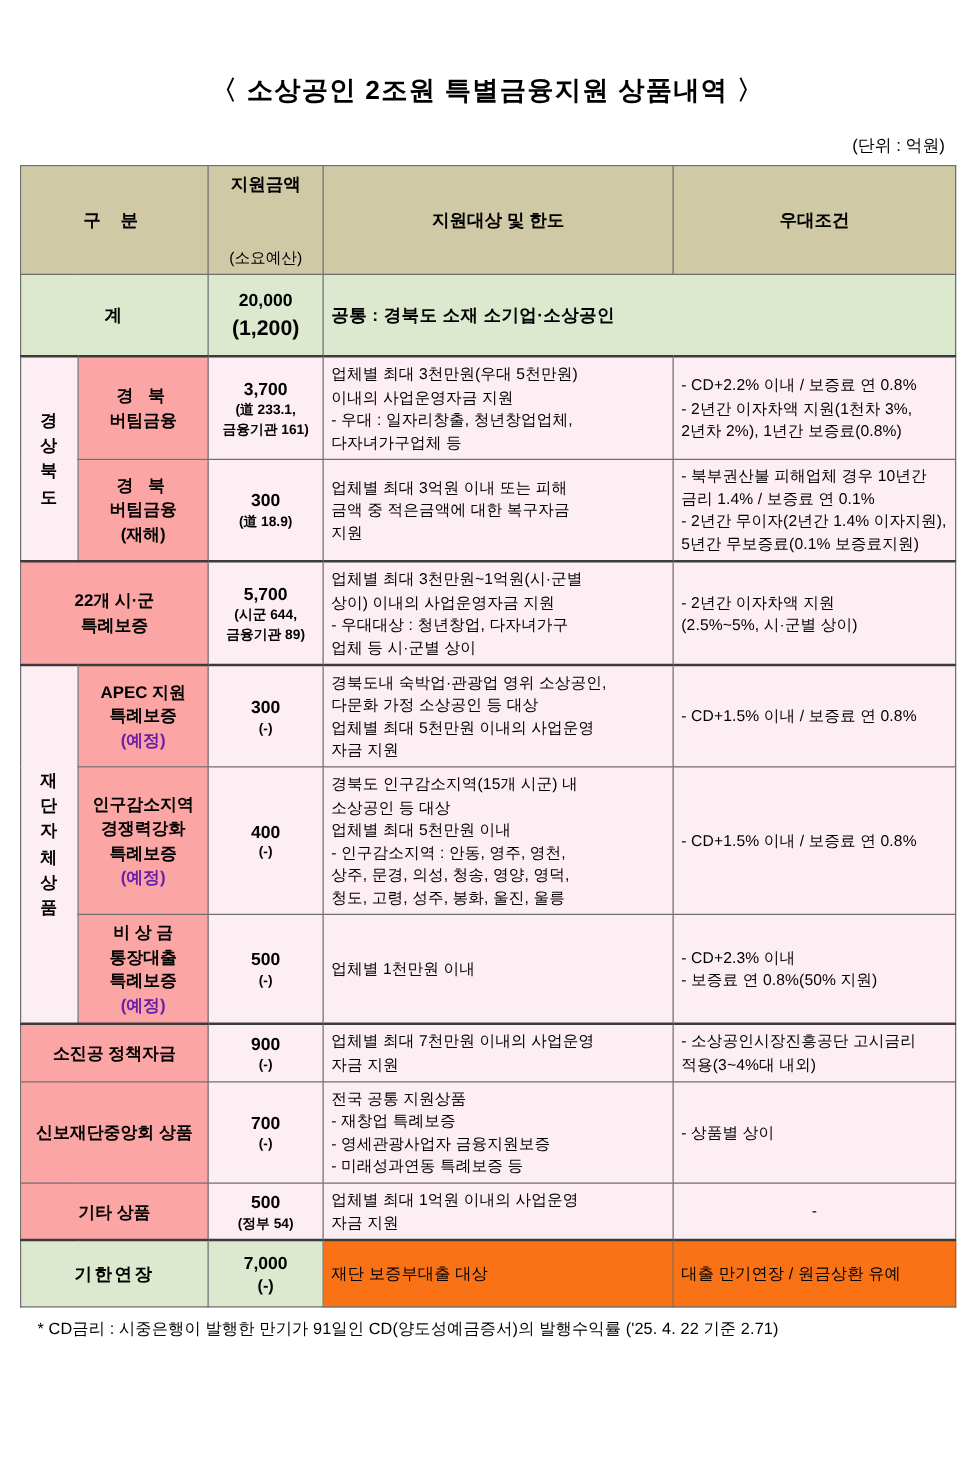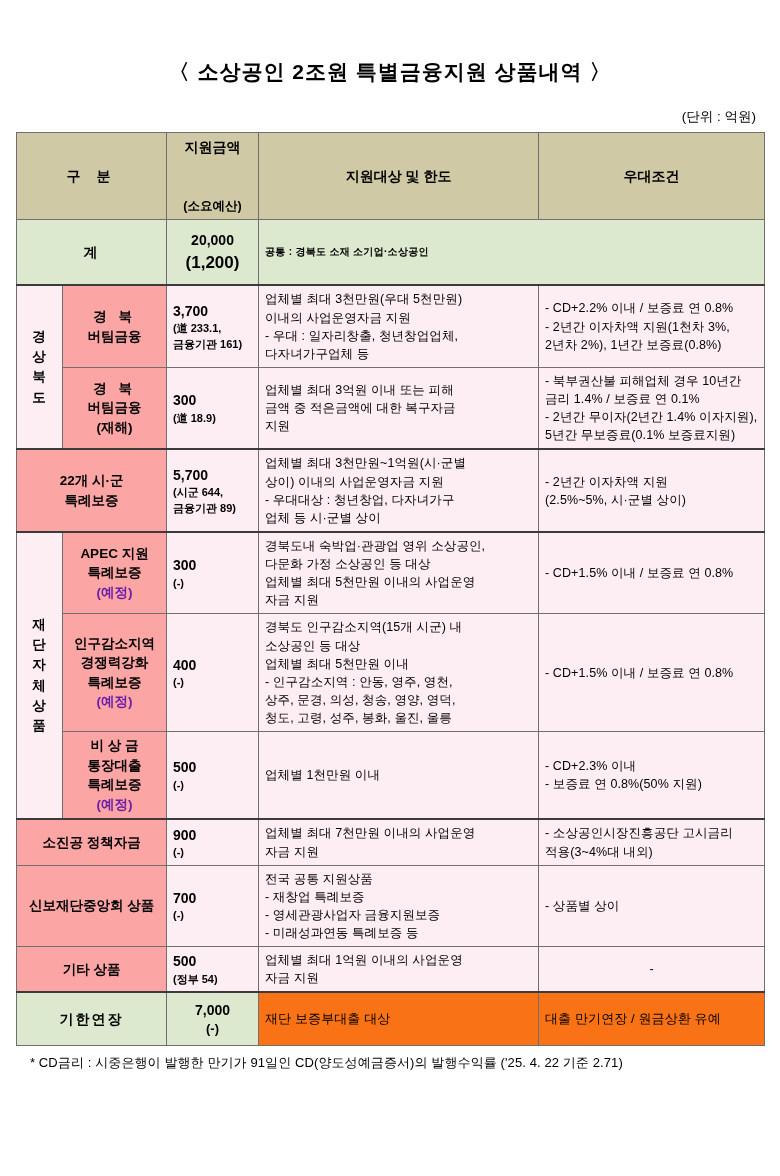--- a/index.html
+++ b/index.html
@@ -61,21 +61,21 @@
     background: #cfc9a5;
     text-align: center;
     font-weight: bold;
     font-size: 14px;
     height: 50px;
     border-bottom: 2px solid #3b3b3b;
   }
   thead th .sub {
     display: block;
     font-size: 12.5px;
-    font-weight: bold;
+    font-weight: normal;
     margin-top: 40px;
   }
   .gubun-head {
     letter-spacing: 6px;
   }
   tr.total td {
     background: #dde9cf;
     height: 56px;
   }
   tr.total td.amount, tr.total td.label {
@@ -84,21 +84,21 @@
     font-size: 14px;
   }
   tr.total td.label { letter-spacing: 2px; }
   tr.total td.amount .sub {
     display: block;
     font-weight: bold;
     font-size: 17px;
   }
   tr.total td.common {
     font-weight: bold;
-    font-size: 10px;
+    font-size: 14px;
     letter-spacing: 0.3px;
   }
   td.vgroup {
     background: #fdeef4;
     text-align: center;
     font-weight: bold;
     font-size: 13.5px;
     width: 46px;
     letter-spacing: 1px;
   }
@@ -112,20 +112,21 @@
     font-weight: bold;
     font-size: 13.5px;
   }
   td.rowname .spaced { letter-spacing: 4px; }
   td.rowname .plan {
     color: #6b1fa8;
     display: block;
   }
   td.amount {
     background: #fdeef4;
+    text-align: center;
     font-weight: bold;
     font-size: 14px;
   }
   td.amount .sub {
     display: block;
     font-size: 11px;
     font-weight: bold;
     line-height: 1.4;
   }
   td.detail, td.bonus {

